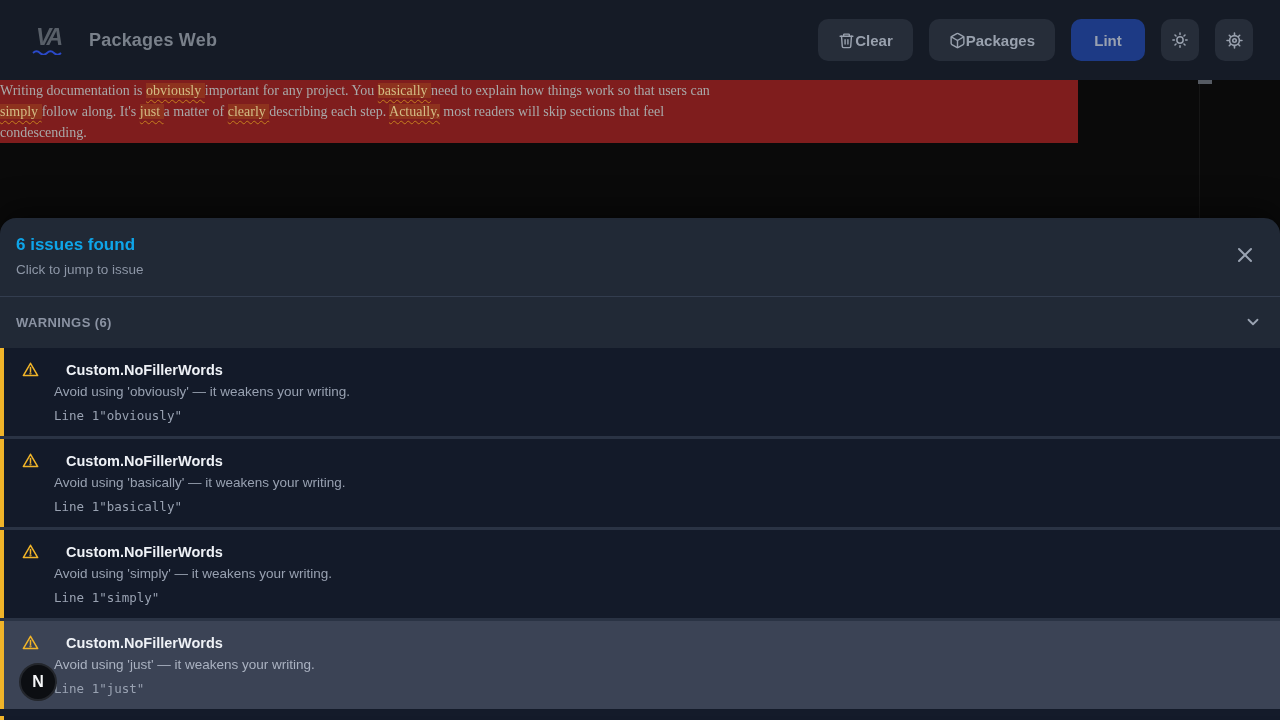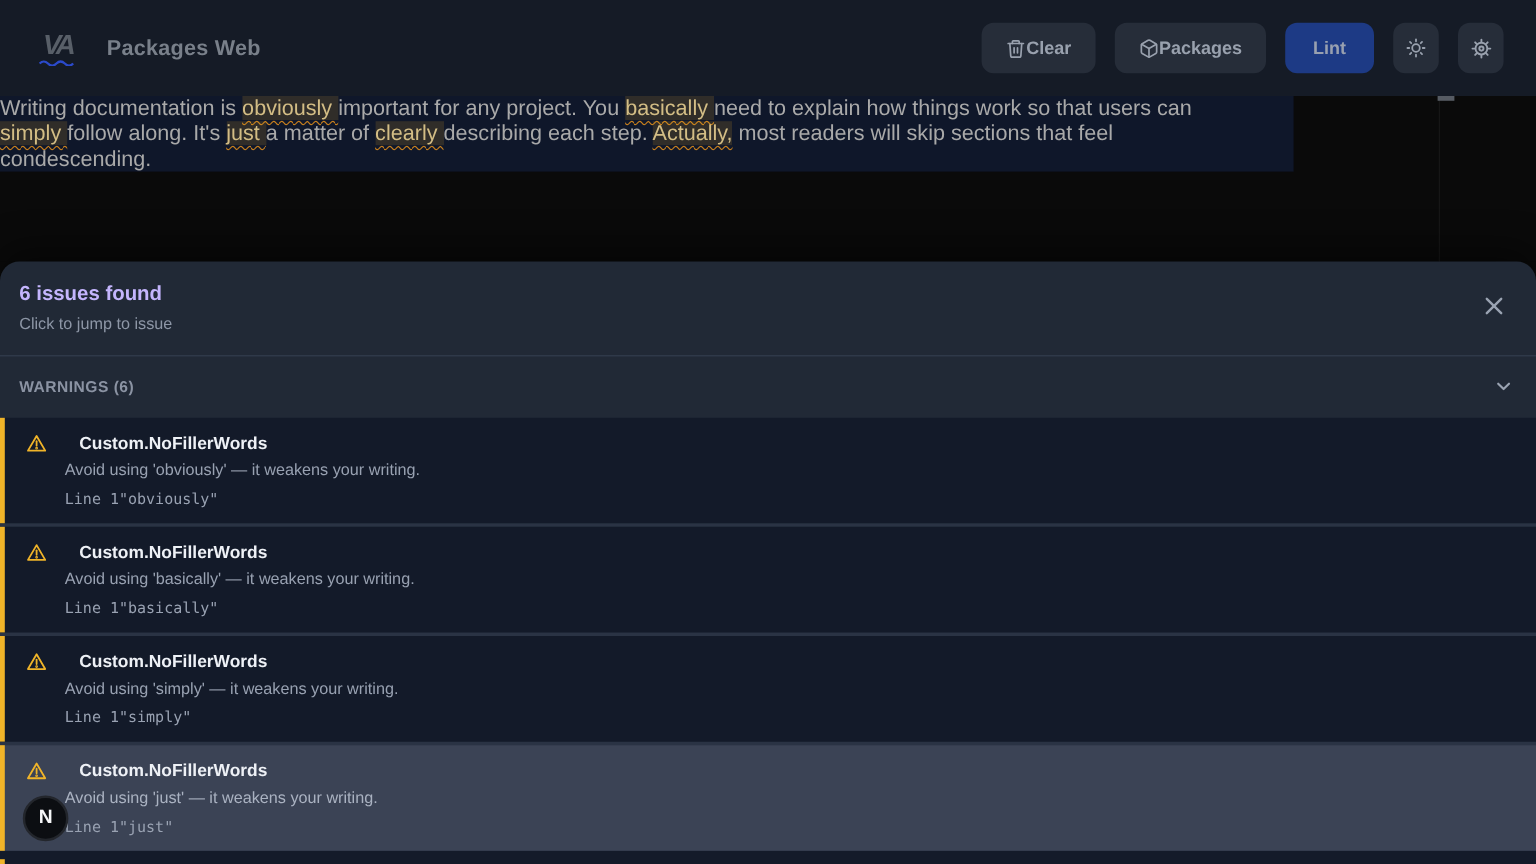--- a/index.html
+++ b/index.html
@@ -29,23 +29,23 @@
     display:flex; align-items:center; cursor:pointer; margin-left:16px;
   }
   .hbtn svg { flex:0 0 auto; }
   .hbtn.lint { background:#1d3a85; color:#98a0b0; width:74px; justify-content:center; padding:0; }
   .hbtn.iconbtn { width:38px; padding:0; justify-content:center; }
 
   
   .editor { position:absolute; top:80px; left:0; width:1280px; height:138px; background:#0a0a0a; }
   .editor-text {
     position:absolute; top:0; left:0; width:1078px; min-height:63px;
-    background:#0f172a; color:#a9a9a9;
-    font-family:Liberation Sans, sans-serif;
-    font-size:18px; line-height:21px; white-space:pre;
+    background:#7f1d1d; color:#a9a9a9;
+    font-family:Liberation Serif, serif;
+    font-size:14px; line-height:21px; white-space:pre;
   }
   .ed-line { height:21px; }
   .hl {
     background:rgba(222,164,38,0.16);
     color:#d3bd85;
     text-decoration-line:underline;
     text-decoration-style:wavy;
     text-decoration-color:#c57e1d;
     text-decoration-thickness:1px;
     text-underline-offset:4px;
@@ -53,21 +53,21 @@
   .ed-scroll-line { position:absolute; left:1199px; top:0; width:1px; height:138px; background:#161616; }
   .ed-scroll-thumb { position:absolute; left:1198px; top:0; width:14px; height:4px; background:#565b63; }
 
   
   .panel {
     position:absolute; top:218px; left:0; width:1280px; height:502px;
     background:#212936; border-radius:16px 16px 0 0;
     box-shadow:0 -10px 30px rgba(0,0,0,.45);
   }
   .panel-header { position:relative; height:79px; padding:17px 16px 0 16px; border-bottom:1px solid #333d4f; }
-  .panel-title { font-size:17px; font-weight:bold; color:#c4b5fd; }
+  .panel-title { font-size:17px; font-weight:bold; color:#0ea5e9; }
   .panel-subtitle { margin-top:7px; font-size:13.5px; color:#8d96a6; }
   .close-btn {
     position:absolute; top:26px; right:24px; width:22px; height:22px;
     background:none; border:none; cursor:pointer; padding:0;
     display:flex; align-items:center; justify-content:center;
   }
   .warnings-row {
     height:50px; display:flex; align-items:center; padding:0 18px 0 16px; cursor:pointer;
   }
   .warnings-label { font-size:13px; font-weight:bold; color:#8b93a3; letter-spacing:.4px; }

